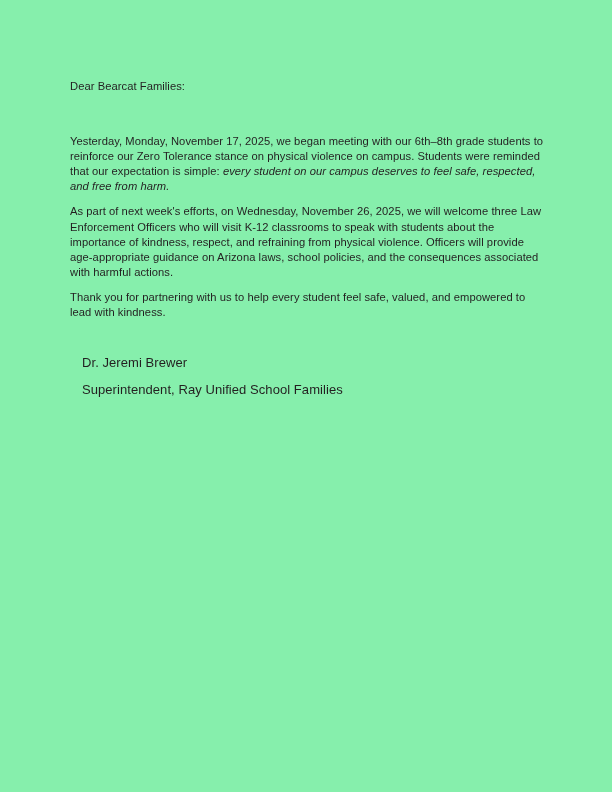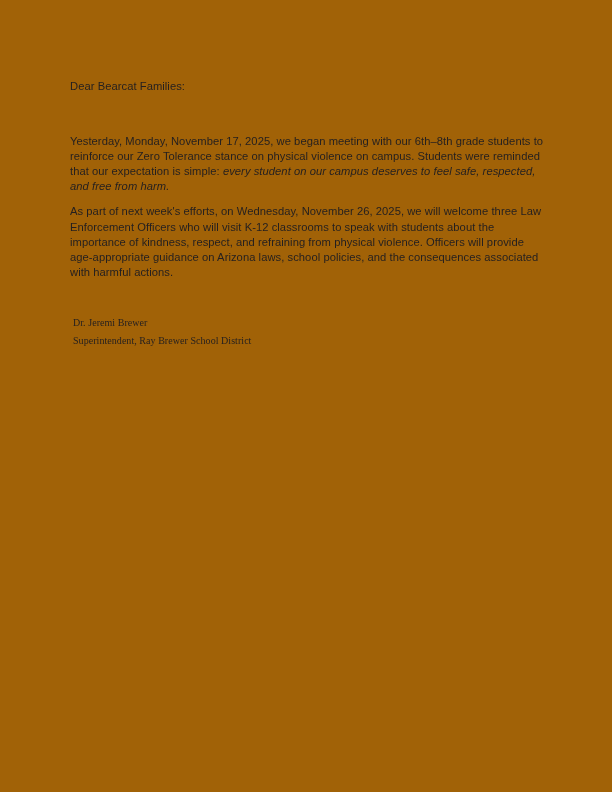--- a/index.html
+++ b/index.html
@@ -11,21 +11,21 @@
     width: 612px;
     height: 792px;
     font-family: "Liberation Sans", sans-serif;
     color: #231f20;
     -webkit-font-smoothing: antialiased;
   }
   .page {
     position: relative;
     width: 612px;
     height: 792px;
-    background: #a16207;
+    background: #86efac;
     box-sizing: border-box;
     overflow: hidden;
   }
   .letter-body {
     position: absolute;
     left: 70px;
     top: 79px;
     width: 478px;
   }
   .para {
@@ -42,44 +42,44 @@
   .para-first-body {
     margin-bottom: 11px;
   }
   .emphasis {
     font-style: italic;
   }
   .signature-block {
     margin-top: 35px;
   }
   .sig-line {
-    font-size: 10px;
+    font-size: 13px;
     line-height: 15.1px;
-    margin: 3px;
+    margin: 12px;
     color: #231f20;
     letter-spacing: 0.005em;
-    font-family: Liberation Serif, serif;
   }
 </style>
 </head>
 <body>
 
 <div class="page">
 
   <div class="letter-body">
 
     <p class="para salutation">Dear Bearcat Families:</p>
 
 
     <p class="para"><span>Yesterday, Monday, November 17, 2025, we began meeting with our 6th–8th grade students to reinforce our Zero Tolerance stance on physical violence on campus. Students were reminded that our expectation is simple: </span><span class="emphasis">every student on our campus deserves to feel safe, respected, and free from harm.</span></p>
 
     <p class="para">As part of next week's efforts, on Wednesday, November 26, 2025, we will welcome three Law Enforcement Officers who will visit K-12 classrooms to speak with students about the importance of kindness, respect, and refraining from physical violence. Officers will provide age-appropriate guidance on Arizona laws, school policies, and the consequences associated with harmful actions.</p>
 
 
+    <p class="para">Thank you for partnering with us to help every student feel safe, valued, and empowered to lead with kindness.</p>
 
     <div class="signature-block">
       <p class="sig-line">Dr. Jeremi Brewer</p>
-      <p class="sig-line">Superintendent, Ray Brewer School District</p>
+      <p class="sig-line">Superintendent, Ray Unified School Families</p>
     </div>
 
   </div>
 
 </div>
 
 </body></html>

